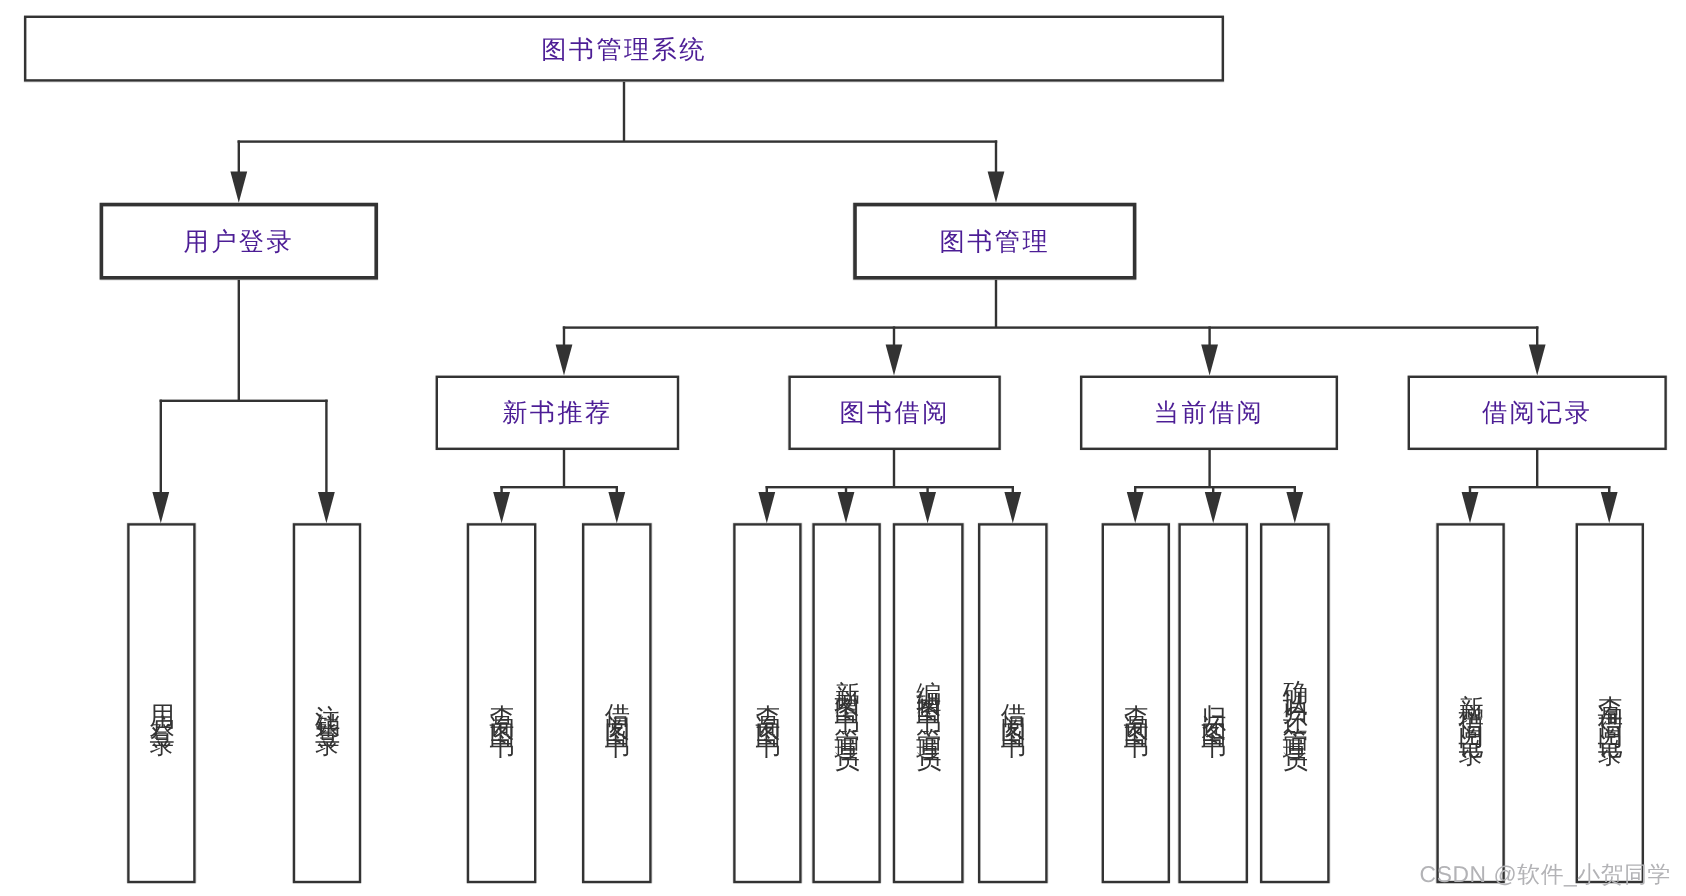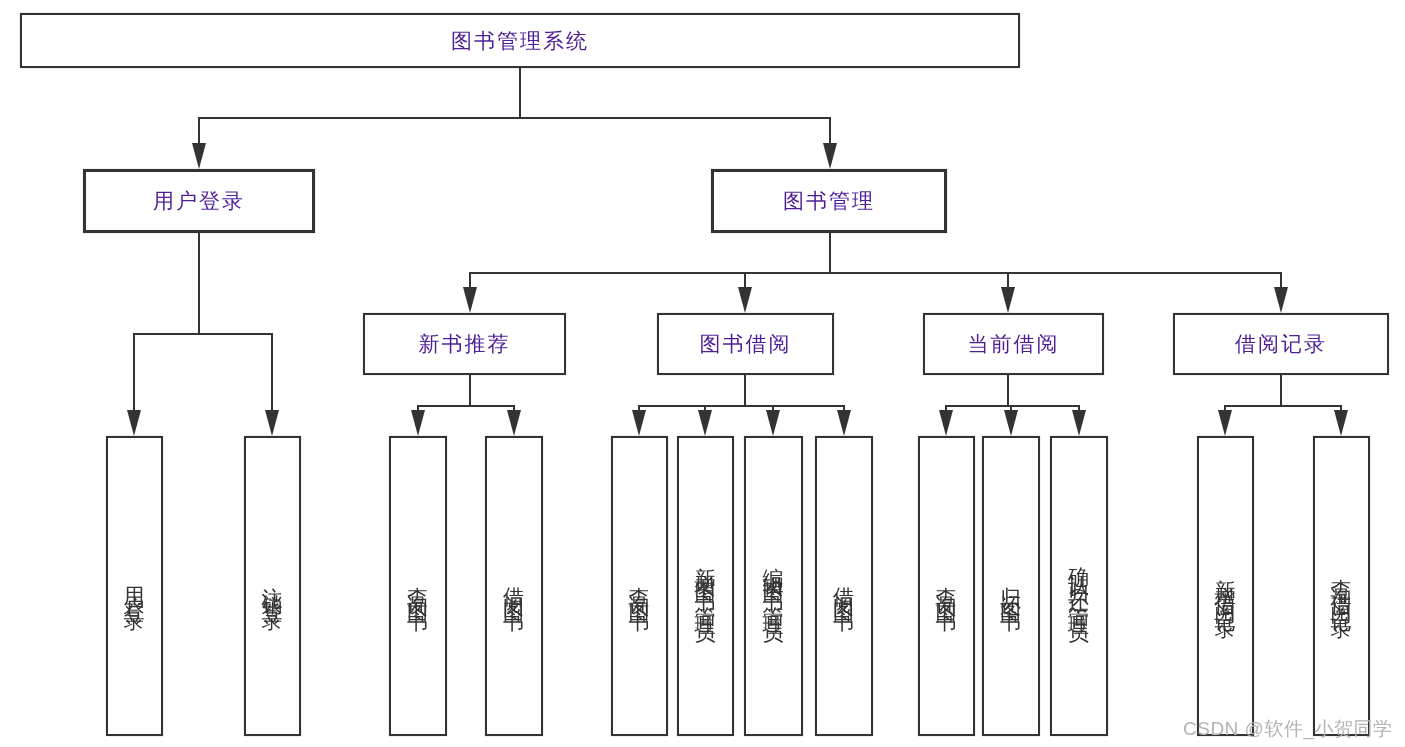--- a/index.html
+++ b/index.html
@@ -44,21 +44,21 @@
     border-left:7px solid transparent;
     border-right:7px solid transparent;
     border-top:26px solid #333333;
   }
   
   #n-root{left:20px;top:13px;width:1000px;height:55px;border-width:2px;}
   #n-user-login{left:83px;top:169px;width:232px;height:64px;}
   #n-book-mgmt{left:711px;top:169px;width:236px;height:64px;}
   #n-new-book{left:363px;top:313px;width:203px;height:62px;border-width:2.5px;}
   #n-book-borrow{left:641px;top:313px;width:177px;height:62px;border-width:2.5px;margin-left:16px;}
-  #n-current-borrow{left:900px;top:313px;width:181px;height:62px;border-width:2.5px;margin-left:23px;}
+  #n-current-borrow{left:900px;top:313px;width:215px;height:62px;border-width:2.5px;}
   #n-borrow-records{left:1173px;top:313px;width:216px;height:62px;border-width:2.5px;}
   #n-leaf-user-login{left:106px;width:57px;}
   #n-leaf-logout{left:244px;width:57px;}
   #n-leaf-ns-query{left:389px;width:58px;}
   #n-leaf-ns-borrow{left:485px;width:58px;}
   #n-leaf-bb-query{left:611px;width:57px;}
   #n-leaf-bb-add{left:677px;width:57px;}
   #n-leaf-bb-edit{left:744px;width:59px;}
   #n-leaf-bb-borrow{left:815px;width:58px;}
   #n-leaf-cb-query{left:918px;width:57px;}

